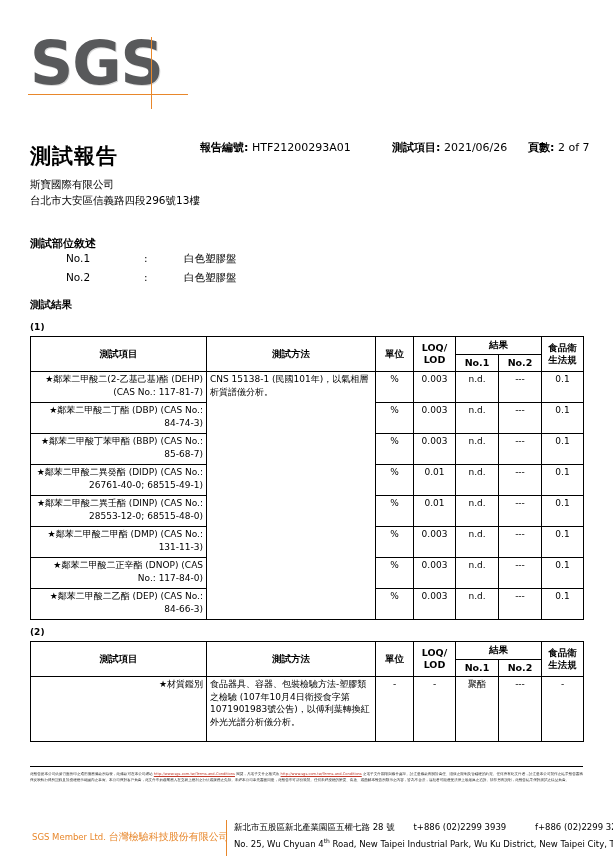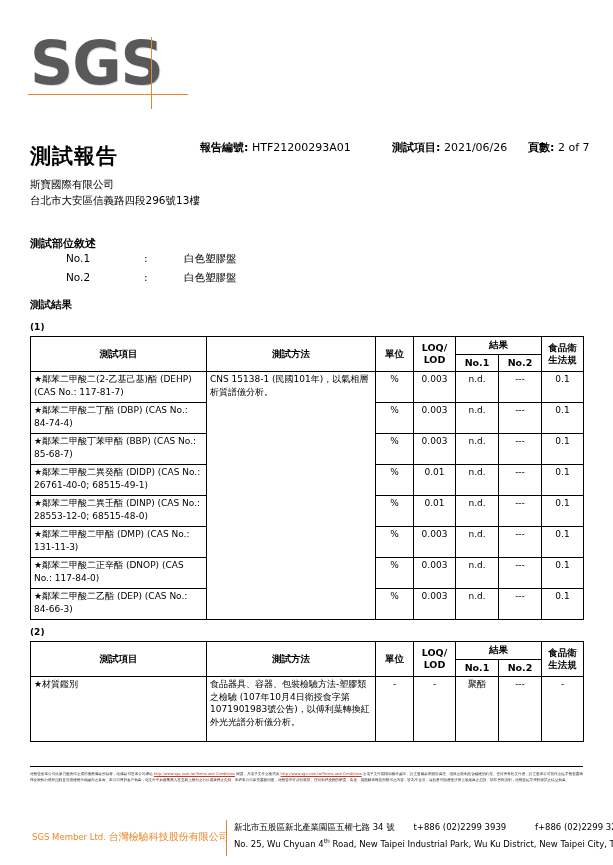--- a/index.html
+++ b/index.html
@@ -146,21 +146,21 @@
     line-height: 12.5px;
   }
   table.rpt th {
     text-align: center;
     vertical-align: middle;
     font-weight: bold;
     font-size: 9.5px;
     padding: 2px 2px;
   }
   .c-center { text-align: center; vertical-align: middle; }
-  .c-item   { text-align: left; }
+  .c-item   { text-align: right; }
   .c-method { text-align: left; vertical-align: middle; }
 
   #table1 { left: 30px; top: 336px; width: 553px; }
   #table2 { left: 30px; top: 641px; width: 553px; }
 
   
   .footer-rule {
     position: absolute;
     left: 30px;
     top: 766px;
@@ -313,21 +313,21 @@
       <tr>
         <td class="c-item" style="height:28px">★鄰苯二甲酸二(2-乙基己基)酯 (DEHP) (CAS No.: 117-81-7)</td>
         <td class="c-method" rowspan="8">CNS 15138-1 (民國101年)，以氣相層析質譜儀分析。</td>
         <td class="c-center">%</td>
         <td class="c-center">0.003</td>
         <td class="c-center">n.d.</td>
         <td class="c-center">---</td>
         <td class="c-center">0.1</td>
       </tr>
       <tr>
-        <td class="c-item" style="height:28px">★鄰苯二甲酸二丁酯 (DBP) (CAS No.: 84-74-4)</td>
+        <td class="c-item" style="height:28px">★鄰苯二甲酸二丁酯 (DBP) (CAS No.: 84-74-3)</td>
         <td class="c-center">%</td>
         <td class="c-center">0.003</td>
         <td class="c-center">n.d.</td>
         <td class="c-center">---</td>
         <td class="c-center">0.1</td>
       </tr>
       <tr>
         <td class="c-item" style="height:28px">★鄰苯二甲酸丁苯甲酯 (BBP) (CAS No.: 85-68-7)</td>
         <td class="c-center">%</td>
         <td class="c-center">0.003</td>
@@ -428,21 +428,21 @@
     <span>此報告是本公司依據背面所印之通用服務條款所簽發，此條款可在本公司網站 </span><a href="#">http://www.sgs.com.tw/Terms-and-Conditions</a><span> 閱覽，凡電子文件之格式依 </span><a href="#">http://www.sgs.com.tw/Terms-and-Conditions</a><span> 之電子文件期限與條件處理。請注意條款有關於責任、賠償之限制及管轄權的約定。任何持有此文件者，請注意本公司製作之結果報告書將僅反映執行得所記錄且於授權權示範圍內之事實。本公司僅對客戶負責，此文件不妨礙業務人在交易上權利之行使或履務之免除。未經本公司事先書面同意，此報告不可部份複製。任何未經授權的變更、偽造、或曲解本報告所顯示之內容，皆為不合法，違犯者可能遭受法律上最嚴厲之追訴。除非另有說明，此報告結果僅對測試之樣品負責。</span>
   </div>
 
   <div class="footer-bottom">
     <div class="sgs-entity">
       <span>SGS Member Ltd.</span>
       <span class="zh">台灣檢驗科技股份有限公司</span>
     </div>
     <div class="footer-divider"></div>
     <div class="addr-zh">
-      <span>新北市五股區新北產業園區五權七路 34 號</span>
+      <span>新北市五股區新北產業園區五權七路 28 號</span>
       <span class="tel">t+886 (02)2299 3939</span>
       <span class="fax">f+886 (02)2299 3237</span>
     </div>
     <div class="addr-en">
       <span>No. 25, Wu Chyuan 4</span><sup>th</sup><span> Road, New Taipei Industrial Park, Wu Ku District, New Taipei City, Taiwan</span>
     </div>
     <div class="member">Member of the SGS Group Group</div>
   </div>
 
 </div>

